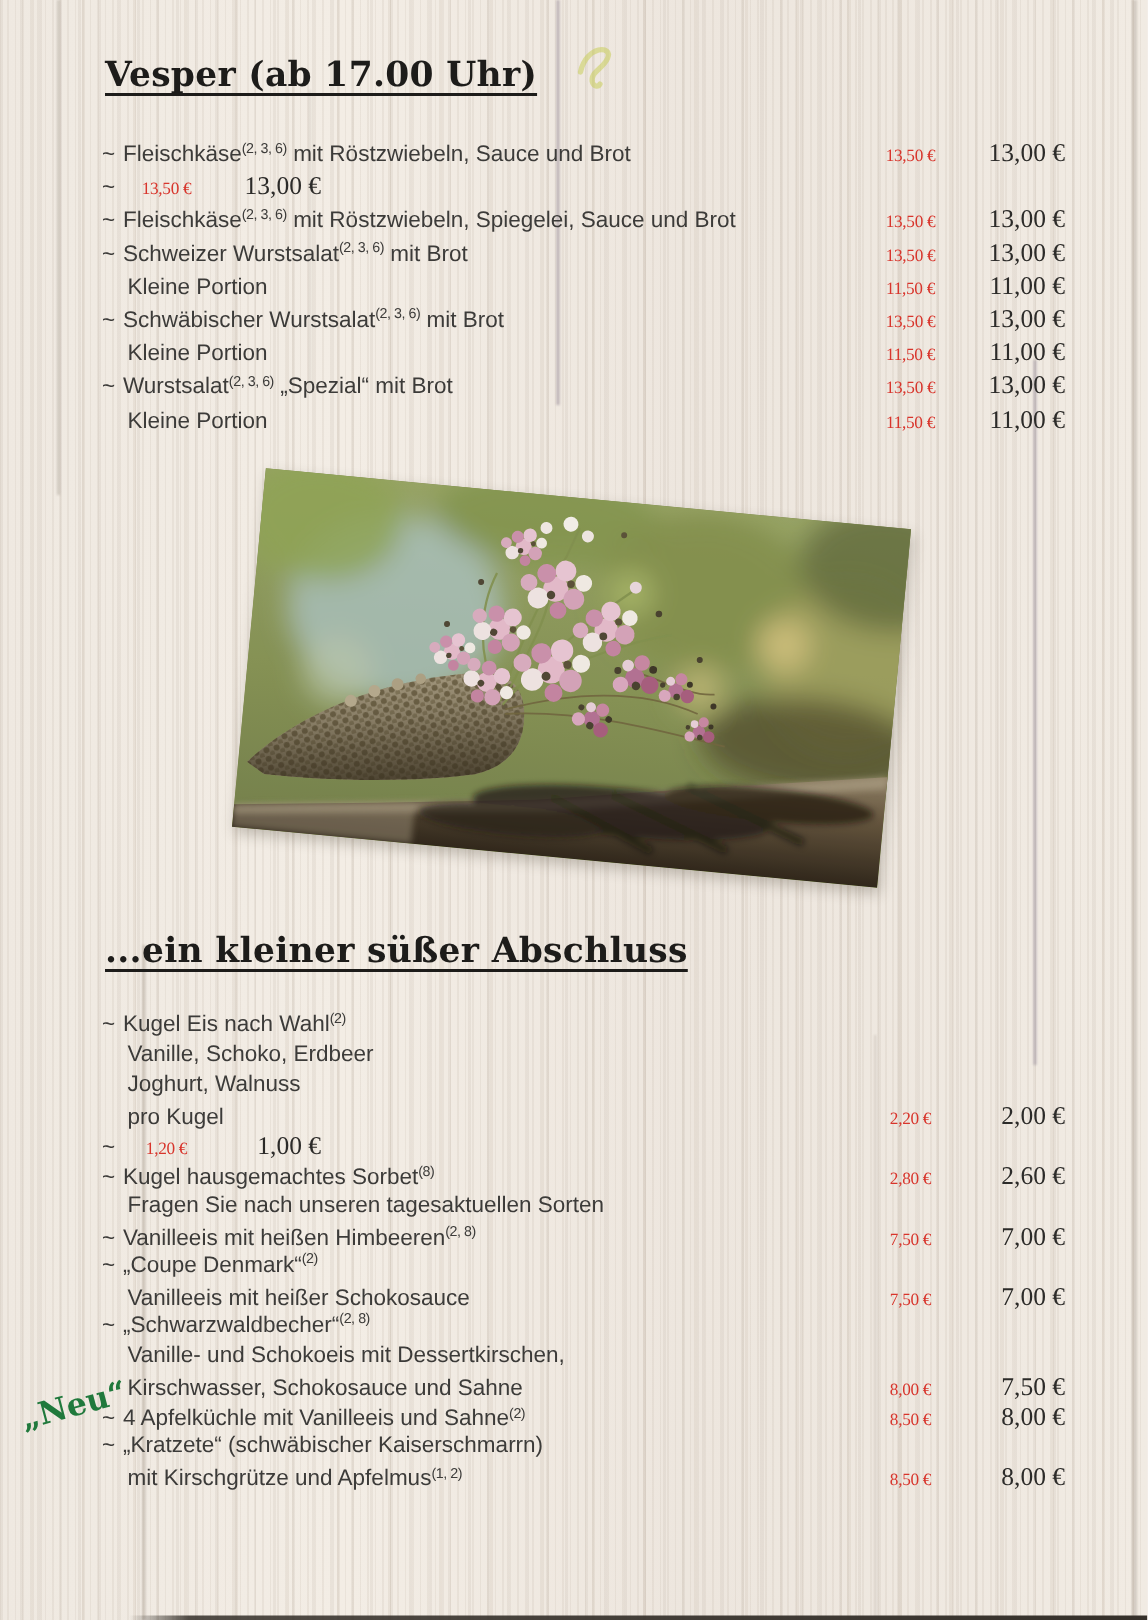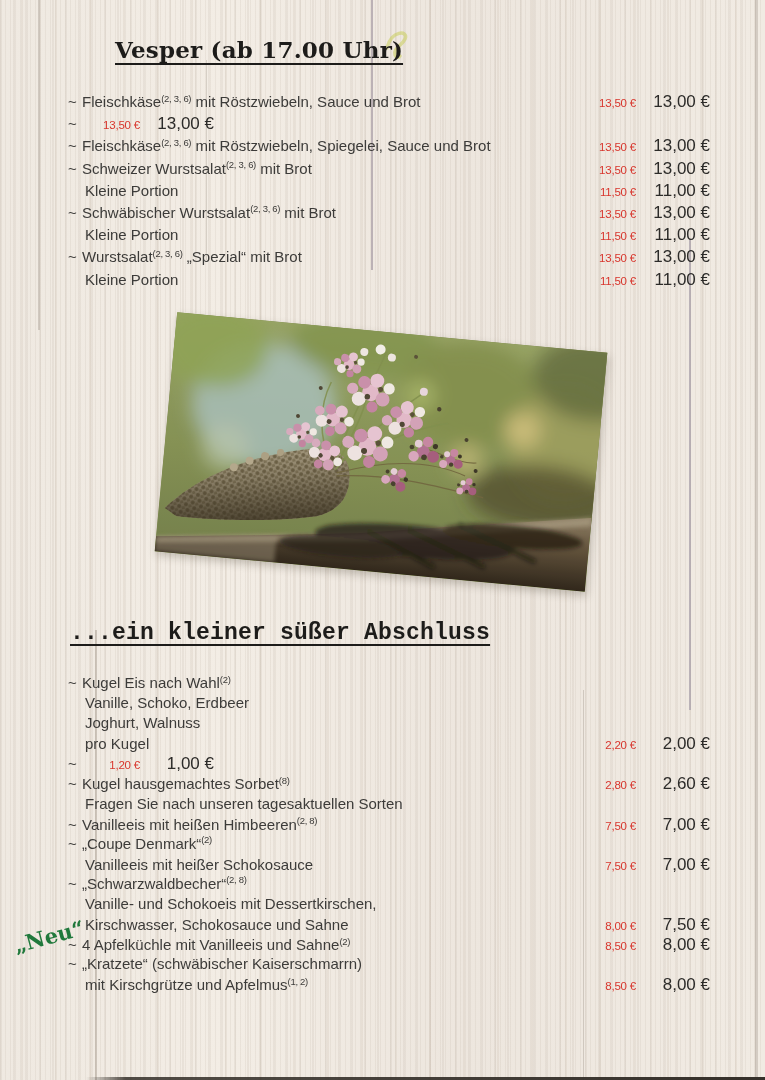--- a/index.html
+++ b/index.html
@@ -20,22 +20,22 @@
   }
   .heading{position:absolute; font-size:23px; letter-spacing:.2px; white-space:nowrap;}
   .rows{position:absolute; left:68px; width:642px;}
   .row{display:flex; align-items:baseline; font-size:15px;}
   .rows-vesper .row{height:22.2px;}
   .rows-desserts .row{height:20.1px;}
   .mk{flex:none; width:14px;}
   .tx{flex:1; min-width:0; white-space:nowrap;}
   .row.cont .tx{padding-left:3px;}
   .sup{font-size:9.5px; position:relative; top:-5.5px; letter-spacing:-.3px;}
-  .op{flex:none; width:58px; text-align:right; font-size:11.5px; color:#d8352c; letter-spacing:-.2px;}
-  .np{flex:none; width:74px; text-align:right; font-size:17px; color:#2c2b29;}
+  .op{flex:none; width:58px; text-align:center; font-size:11.5px; color:#d8352c; letter-spacing:-.2px;font-family:Liberation Serif, serif;}
+  .np{flex:none; width:74px; text-align:right; font-size:17px; color:#2c2b29;font-family:Liberation Serif, serif;}
   .photo{
     position:absolute; left:165px; top:332px; width:432px; height:240px;
     transform:rotate(5.4deg); overflow:hidden;
     box-shadow:2px 4px 9px rgba(70,60,45,.28);
     background:#7e8a4c;
   }
   .photo svg{display:block;}
   .neu-badge{
     position:absolute; left:13px; top:924px; transform:rotate(-15deg);
     font-family:"DejaVu Serif", serif; font-weight:bold; font-size:21px;
@@ -57,21 +57,21 @@
   <div class="streak" style="left:95px;top:630px;width:2px;height:450px;background:rgba(150,138,126,.40)"></div>
   <div class="streak" style="left:38px;top:0;width:2px;height:330px;background:rgba(152,140,128,.35)"></div>
   <div class="streak" style="left:583px;top:690px;width:1px;height:390px;background:rgba(150,138,126,.35)"></div>
   <div class="streak" style="left:755px;top:0;width:3px;height:1080px;background:rgba(146,134,122,.30)"></div>
   <div class="streak" style="left:206px;top:60px;width:1px;height:200px;background:rgba(150,138,126,.30)"></div>
 
   <svg class="scribble" width="32" height="36" viewBox="0 0 32 36">
     <path d="M4,24 C8,6 26,6 22,15 C19,22 10,24 12,31 C13,34 16,34 17,32" fill="none" stroke="#c6cc4e" stroke-width="3.5" stroke-linecap="round" opacity=".5"></path>
   </svg>
 
-  <div class="heading fraktur" style="left:70px;top:36px;margin-left:45px;">Vesper (ab 17.00 Uhr)</div>
+  <div class="heading fraktur" style="left:70px;top:36px;">Vesper (ab 17.00 Uhr)</div>
 
   <div class="rows rows-vesper" style="top:92px;">
     <div class="row">
         <span class="mk">~</span>
         <span class="tx"><span>Fleischkäse</span><span class="sup">(2, 3, 6)</span><span> mit Röstzwiebeln, Sauce und Brot</span></span>
         <span class="op">13,50 €</span>
         <span class="np">13,00 €</span>
       </div>
     <div class="row">
         <span class="mk">~</span>
@@ -244,21 +244,21 @@
         <circle cx="300" cy="100" r="2" fill="#3f3724"></circle>
       <circle cx="312" cy="130" r="2" fill="#332c1c"></circle>
         <circle cx="150" cy="62" r="2" fill="#463d2a"></circle>
       <circle cx="130" cy="92" r="2" fill="#463d2a"></circle>
         <circle cx="242" cy="22" r="2" fill="#52492f"></circle>
 
       <rect width="432" height="240" fill="#d8d2c2" opacity=".07"></rect>
     </svg>
   </div>
 
-  <div class="heading fraktur" style="left:70px;top:620px;font-family:Liberation Mono, monospace;">...ein kleiner süßer Abschluss</div>
+  <div class="heading fraktur" style="left:70px;top:620px;">...ein kleiner süßer Abschluss</div>
 
   <div class="rows rows-desserts" style="top:674px;">
     <div class="row">
         <span class="mk">~</span>
         <span class="tx"><span>Kugel Eis nach Wahl</span><span class="sup">(2)</span></span>
         <span class="op"></span>
         <span class="np"></span>
       </div>
     <div class="row cont">
         <span class="mk"></span>

